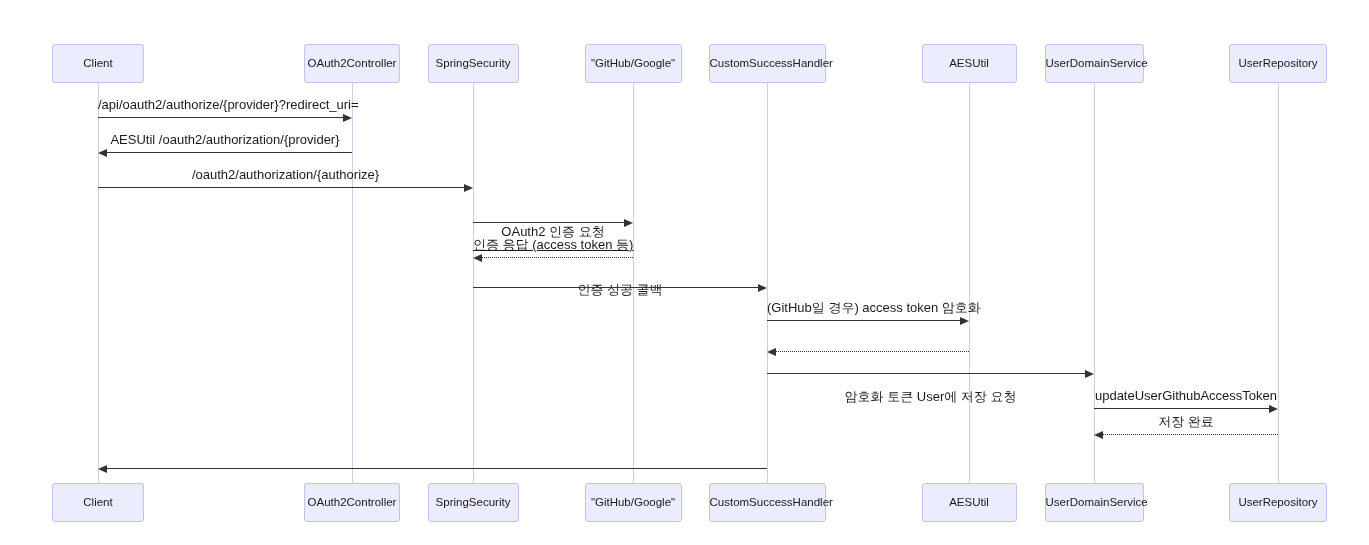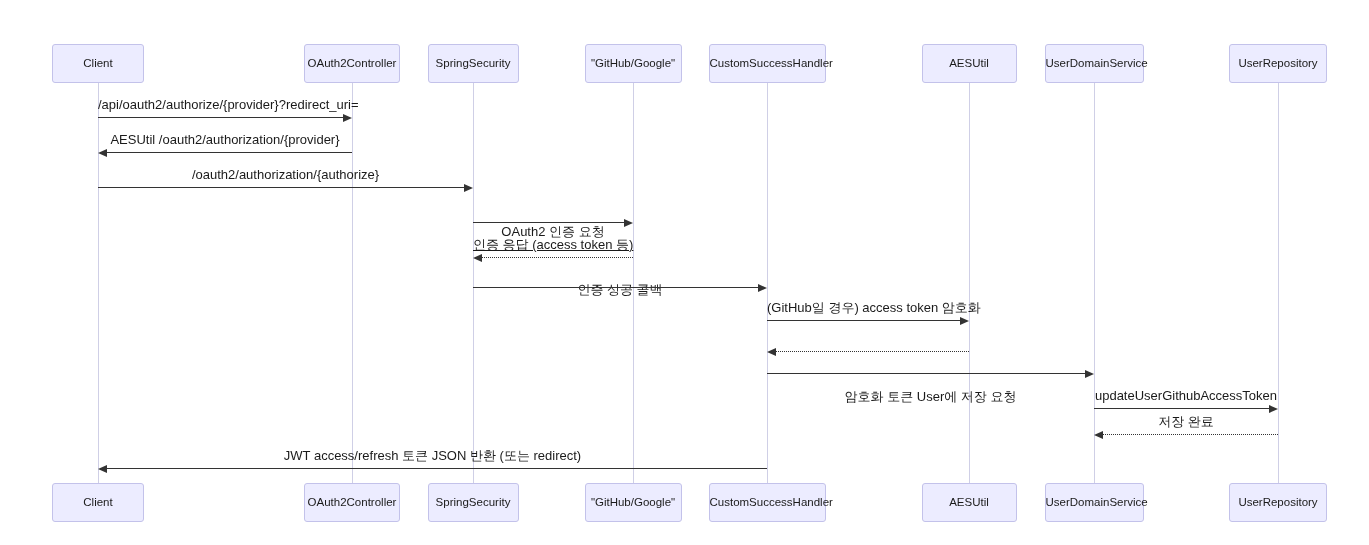--- a/index.html
+++ b/index.html
@@ -104,16 +104,15 @@
     <div class="arrowhead left" style="top: 348px; left: 767px;"></div>
     <div class="msg-label" style="left: 767px; width: 327px; top: 353px; margin-top: 36px;">암호화 토큰 User에 저장 요청</div>
     <div class="msg-line solid" style="left: 767px; width: 319px; top: 373px;"></div>
     <div class="arrowhead right" style="top: 370px; left: 1085px;"></div>
     <div class="msg-label" style="left: 1094px; width: 184px; top: 388px;">updateUserGithubAccessToken</div>
     <div class="msg-line solid" style="left: 1094px; width: 176px; top: 408px;"></div>
     <div class="arrowhead right" style="top: 405px; left: 1269px;"></div>
     <div class="msg-label" style="left: 1094px; width: 184px; top: 414px;">저장 완료</div>
     <div class="msg-line dotted" style="left: 1102px; width: 176px; top: 434px;"></div>
     <div class="arrowhead left" style="top: 431px; left: 1094px;"></div>
-    <div class="msg-label" style="left: 98px; width: 669px; top: 448px;">JWT access/refresh 토큰 JSON 반환 (또는 redirect)</div>
     <div class="msg-line solid" style="left: 106px; width: 661px; top: 468px;"></div>
     <div class="arrowhead left" style="top: 465px; left: 98px;"></div>
   </div>
 
 </body></html>

